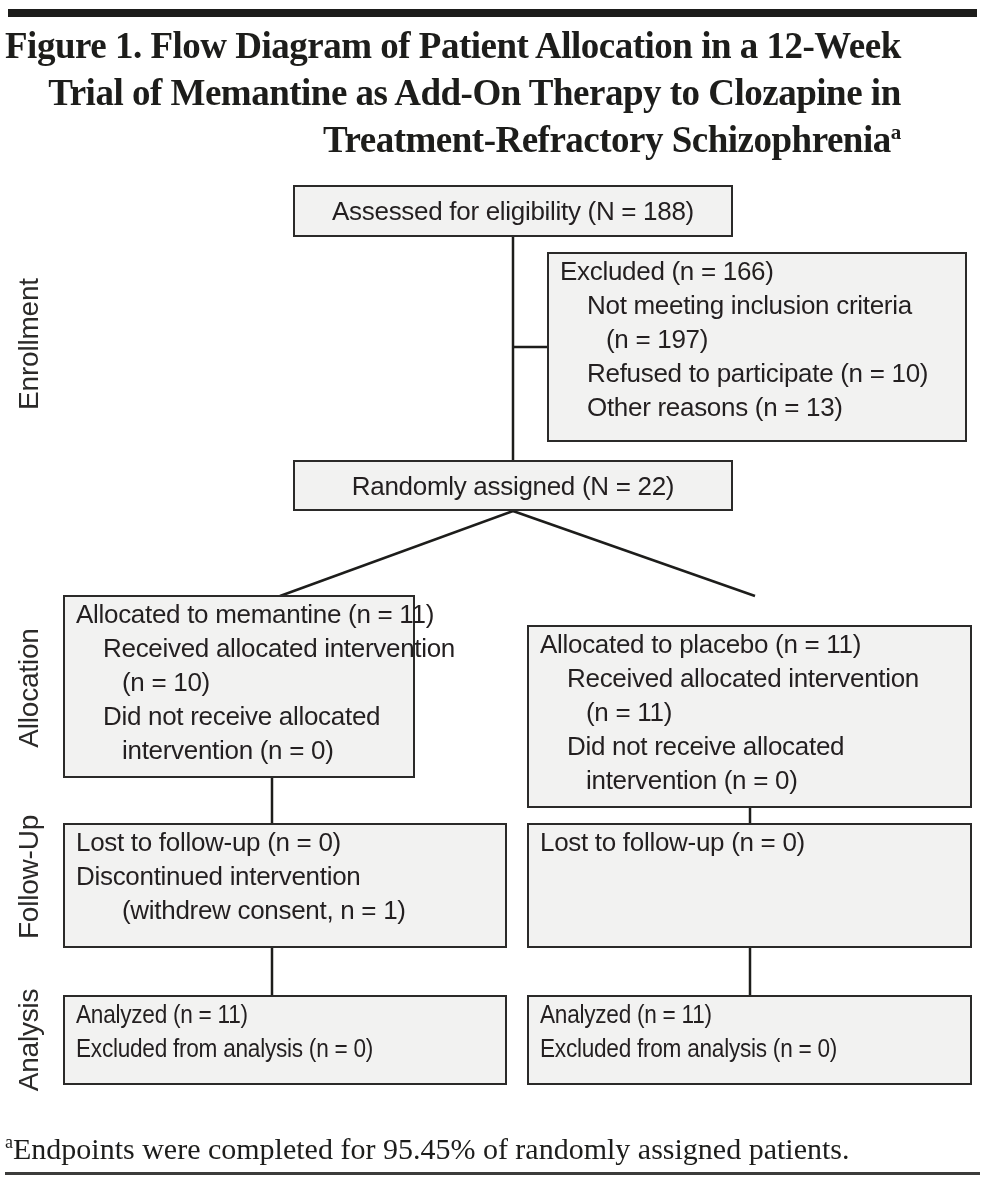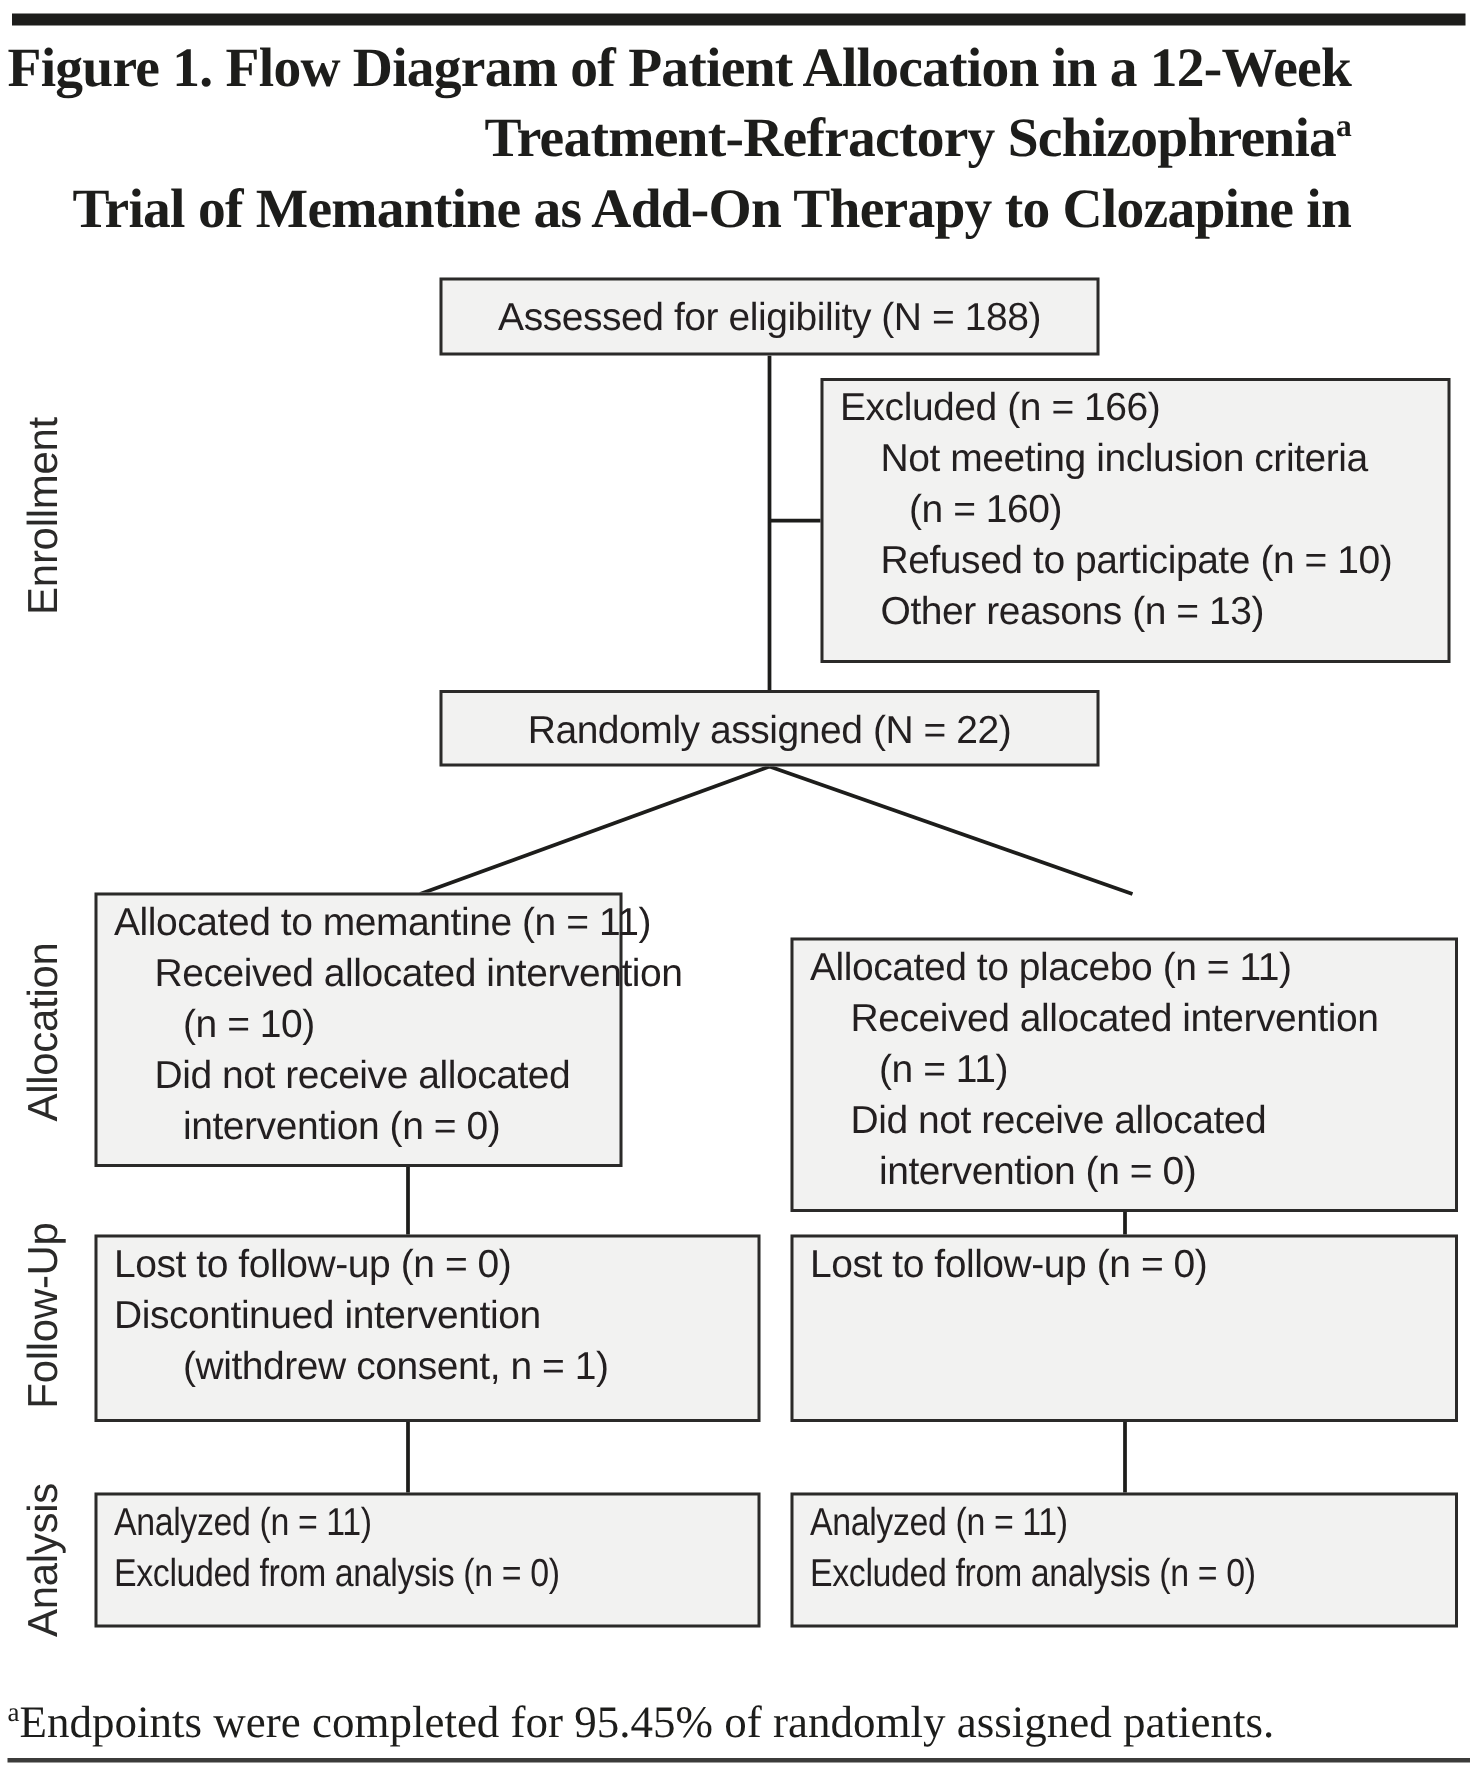--- a/index.html
+++ b/index.html
@@ -41,22 +41,22 @@
 </style>
 </head>
 <body>
 
 <div class="page">
 
   <div class="bar-top"></div>
 
   <div class="title">
     <div>Figure 1. Flow Diagram of Patient Allocation in a 12-Week</div>
+    <div>Trial of Memantine as Add-On Therapy to Clozapine in</div>
     <div><span>Treatment-Refractory Schizophrenia</span><sup>a</sup></div>
-    <div>Trial of Memantine as Add-On Therapy to Clozapine in</div>
   </div>
 
   <svg class="connectors" width="985" height="1184" aria-hidden="true">
     <line x1="513" y1="237" x2="513" y2="461"></line>
     <line x1="512" y1="347" x2="548" y2="347"></line>
     <line x1="513" y1="511" x2="280" y2="596"></line>
     <line x1="513" y1="511" x2="755" y2="596"></line>
     <line x1="272" y1="777" x2="272" y2="824"></line>
     <line x1="750" y1="777" x2="750" y2="824"></line>
     <line x1="272" y1="947" x2="272" y2="996"></line>
@@ -68,21 +68,21 @@
   <div class="stage" style="left:29px;top:877px">Follow-Up</div>
   <div class="stage" style="left:29px;top:1040px">Analysis</div>
 
   <div class="box center" style="left:293px;top:185px;width:440px;height:52px">
     <span class="bline">Assessed for eligibility (N = 188)</span>
   </div>
 
   <div class="box pad" style="left:547px;top:252px;width:420px;height:190px">
       <div class="bline ind0">Excluded (n = 166)</div>
       <div class="bline ind1">Not meeting inclusion criteria</div>
-      <div class="bline ind2">(n = 160)</div>
+      <div class="bline ind2">(n = 197)</div>
       <div class="bline ind1">Refused to participate (n = 10)</div>
       <div class="bline ind1">Other reasons (n = 13)</div>
     </div>
 
   <div class="box center" style="left:293px;top:460px;width:440px;height:51px">
     <span class="bline">Randomly assigned (N = 22)</span>
   </div>
 
   <div class="box pad" style="left:63px;top:595px;width:352px;height:183px">
       <div class="bline ind0">Allocated to memantine (n = 11)</div>

